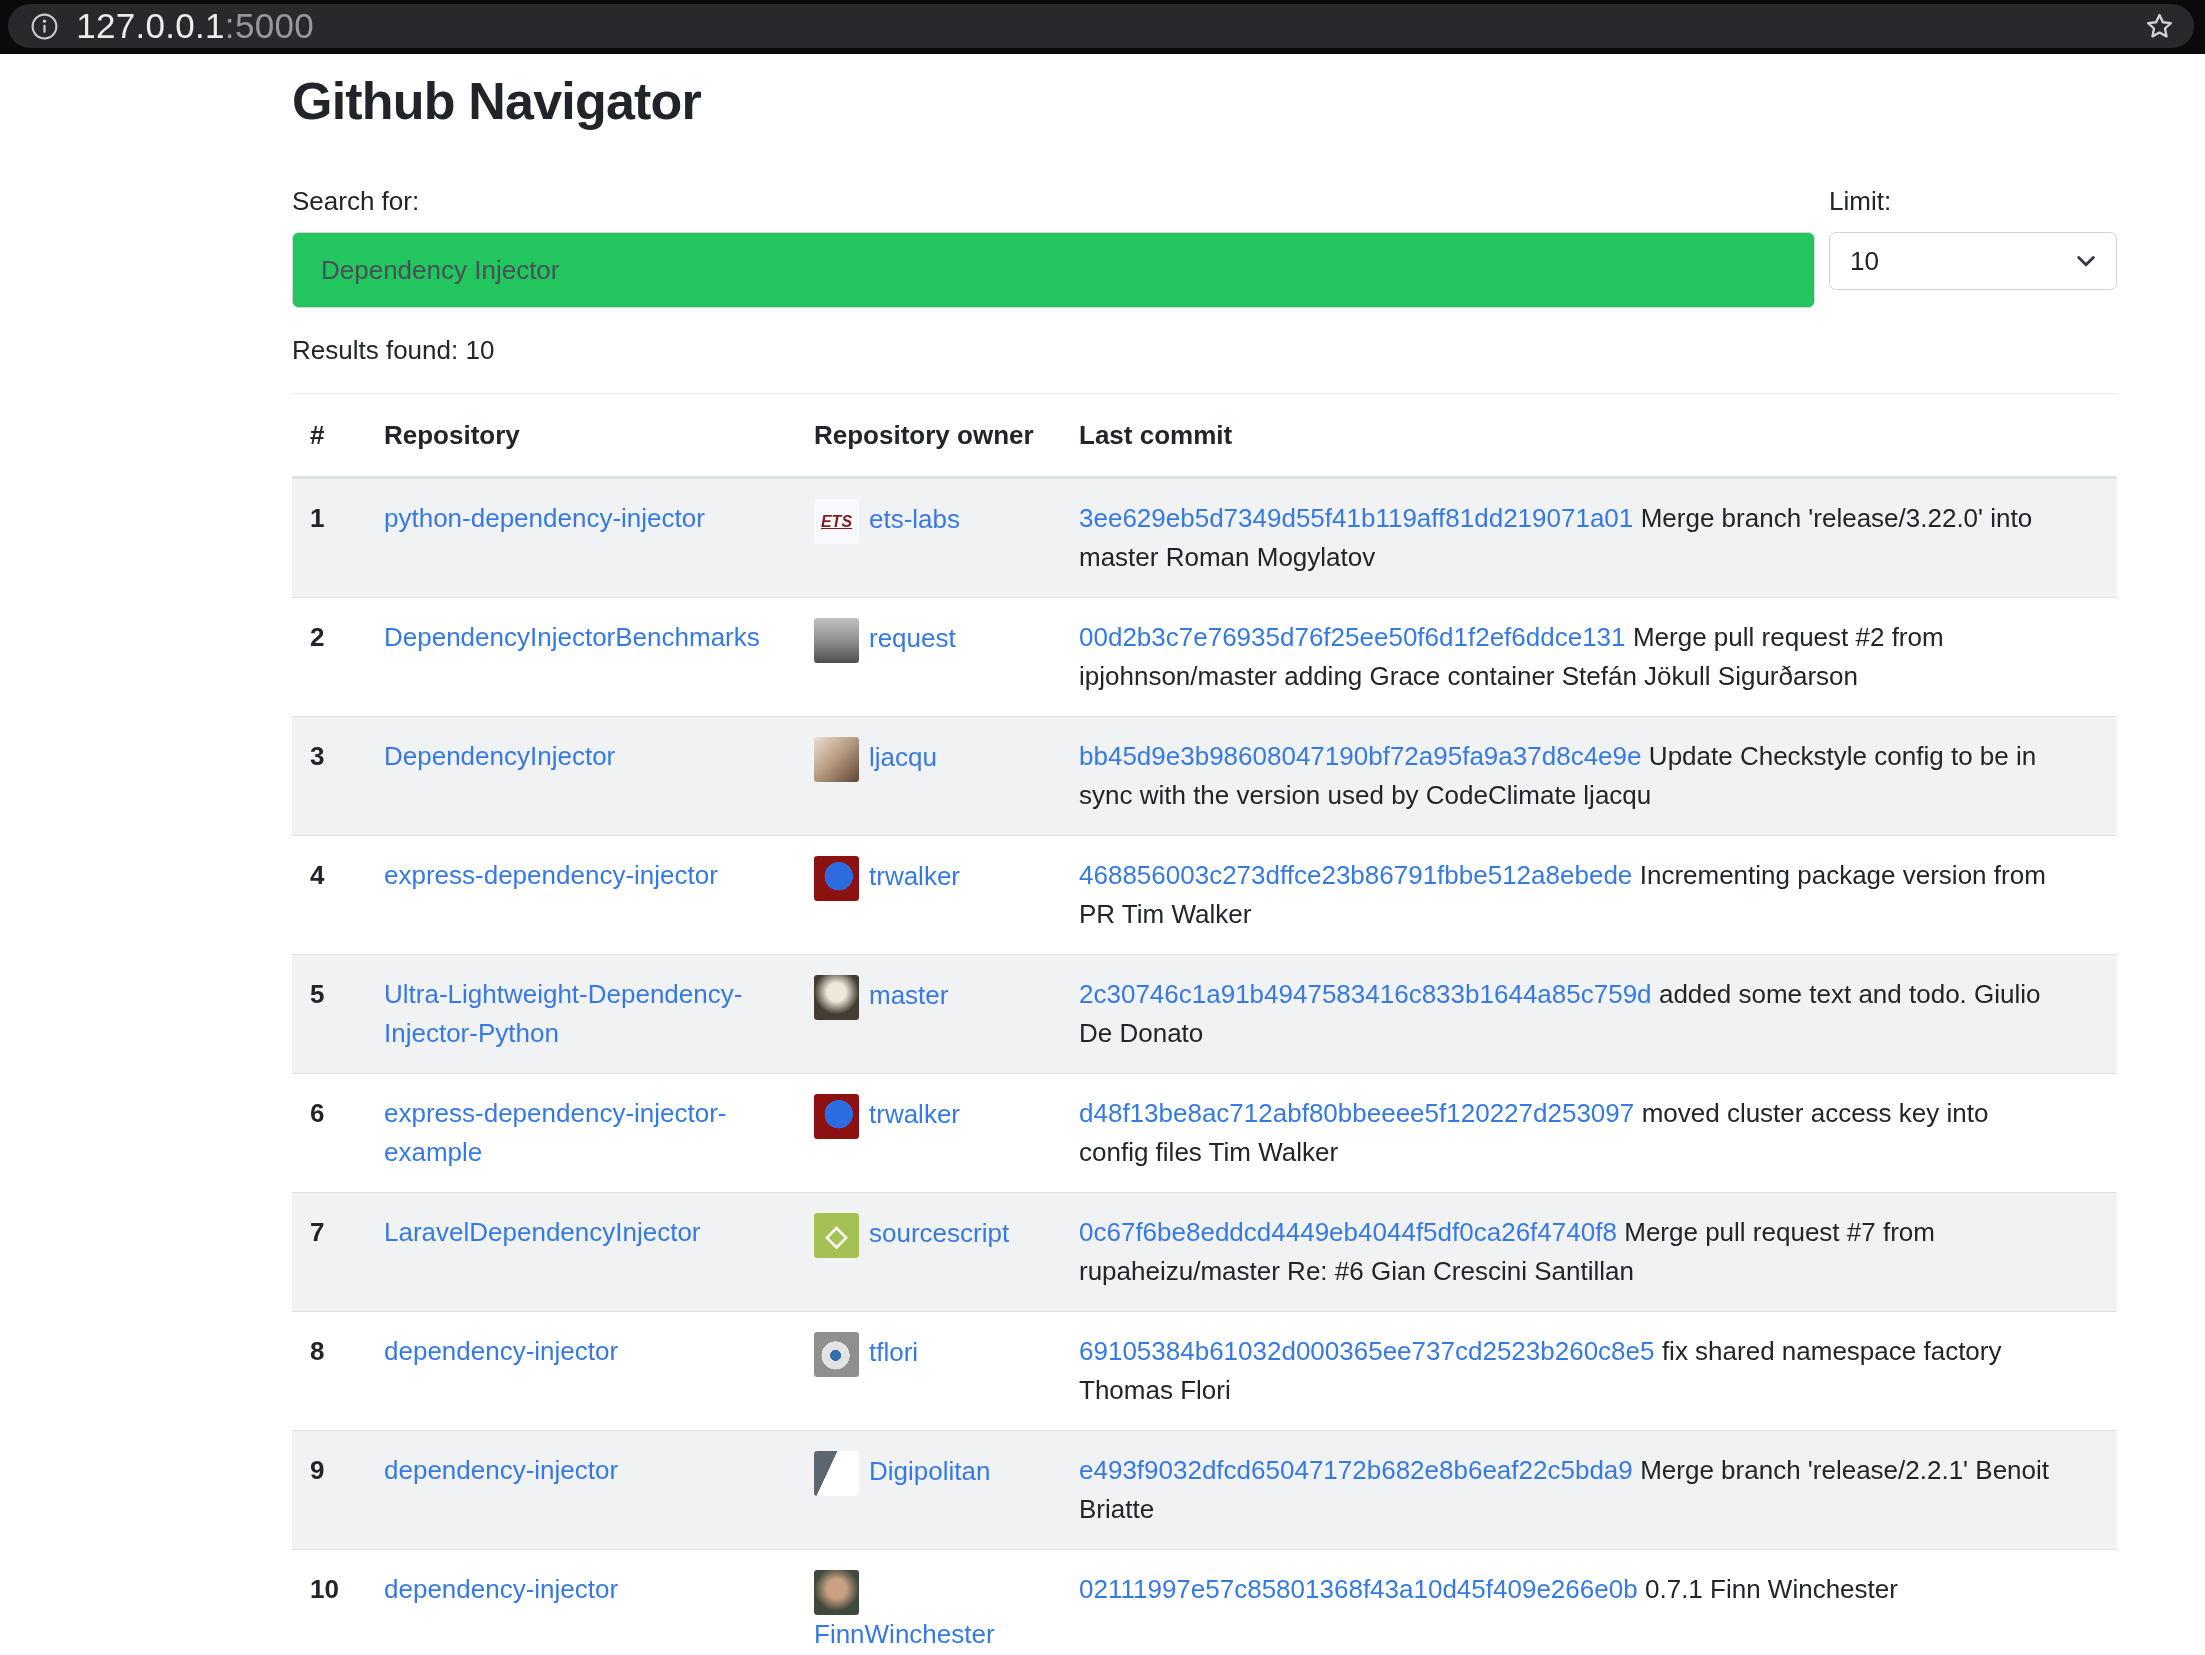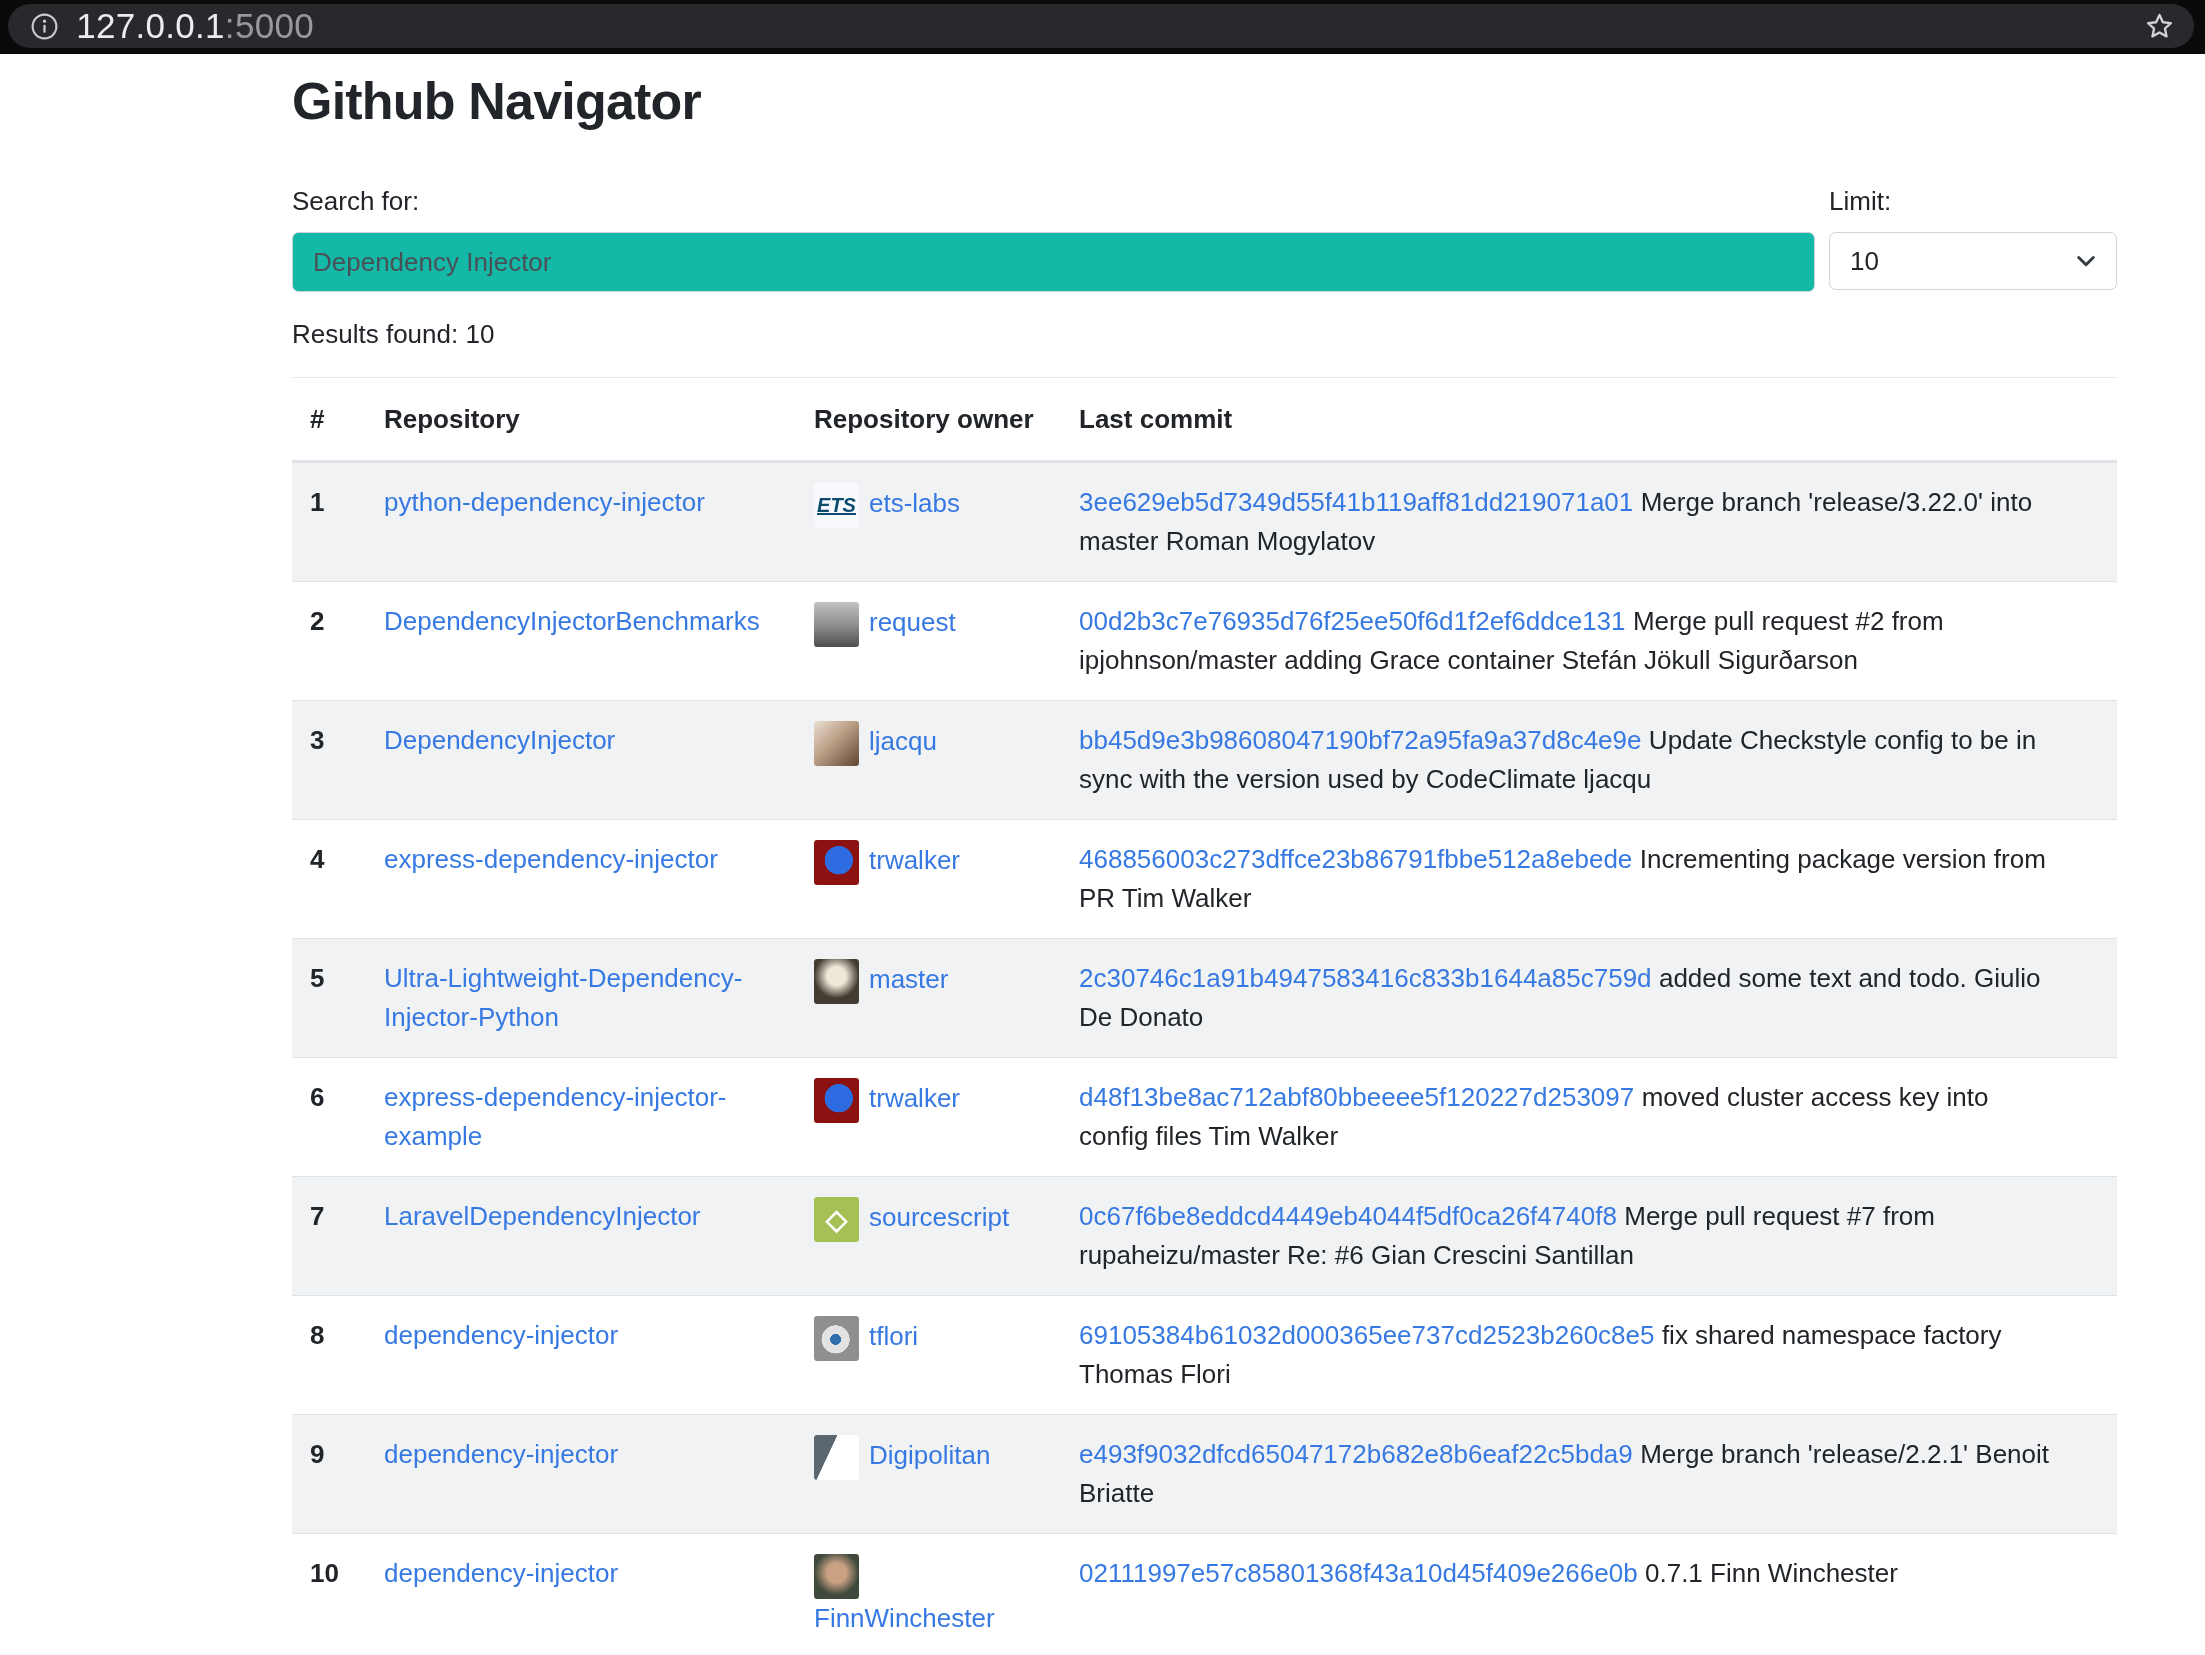--- a/index.html
+++ b/index.html
@@ -22,22 +22,22 @@
   .url .port{color:#97989c}
   .star-icon{margin-left:auto;display:inline-flex;flex:0 0 auto}
   
   .page{padding:13px 88px 0 292px}
   h1.page-title{font-size:52px;font-weight:700;line-height:1.2;margin:3.3px 0 49px;letter-spacing:-0.8px}
   .form-row{display:flex;gap:14px;margin-top:41px}
   .search-group{flex:1 1 auto}
   .limit-group{flex:0 0 288px;width:288px}
   .field-label{display:block;margin-bottom:11.5px}
   .text-input{
-    width:100%;height:60px;border:1.6px solid #ced4da;border-radius:6.6px;padding:0 20px;
-    font:inherit;color:#495057;background:#14b8a6;outline:none;
+    width:100%;height:76px;border:1.6px solid #ced4da;border-radius:6.6px;padding:0 28px;
+    font:inherit;color:#495057;background:#22c55e;outline:none;
   }
   .select-box{
     height:58px;border:1.6px solid #ced4da;border-radius:6.6px;background:#fff;
     display:flex;align-items:center;justify-content:space-between;padding:0 20px;cursor:default;
   }
   .results-line{margin:23px 0 0}
   hr.rule{border:none;border-top:1.6px solid #e7e9eb;margin:23px 0 0}
   
   table.results-table{width:100%;border-collapse:collapse;margin:0}
   .results-table th{
@@ -120,21 +120,21 @@
         </tr>
     </thead>
     <tbody>
   <tr>
     <td class="num-cell"><span class="num">1</span></td>
     <td class="repo-cell">
       <a class="repo-link" href="#">python-dependency-injector</a>
     </td>
     <td class="owner-cell">
       <div class="owner-wrap">
-        <span class="avatar" style="background: rgb(247, 249, 252);"><span class="avatar-label" style="color: #0c4a6e; font-size: 20px;">ETS</span></span><a class="owner-link" href="#">ets-labs</a>
+        <span class="avatar" style="background: rgb(247, 249, 252);"><span class="avatar-label" style="color: #7f1d1d; font-size: 16px;">ETS</span></span><a class="owner-link" href="#">ets-labs</a>
       </div>
     </td>
     <td class="commit-cell">
       <div class="commit">
         <a class="hash-link" href="#">3ee629eb5d7349d55f41b119aff81dd219071a01</a><span class="msg">Merge branch 'release/3.22.0' into master Roman Mogylatov</span>
       </div>
     </td>
   </tr>
 
   <tr>

